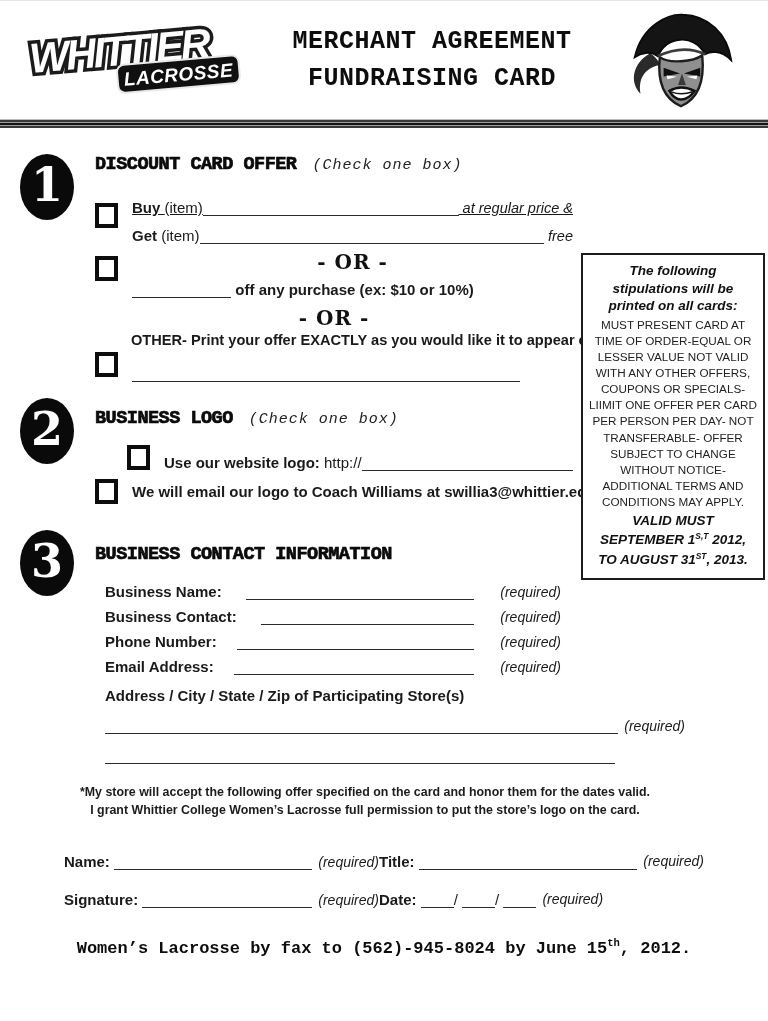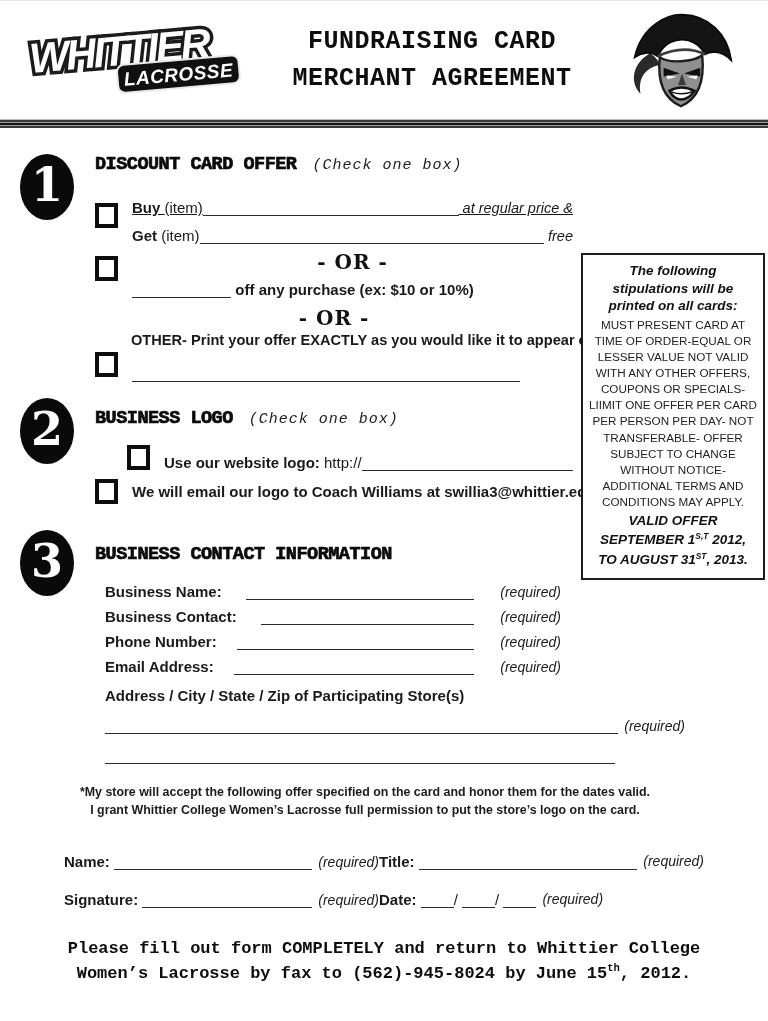--- a/index.html
+++ b/index.html
@@ -110,22 +110,22 @@
   <div class="header">
     <svg class="logo-svg" width="218" height="96" viewBox="0 0 218 96">
       <g transform="rotate(-5 109 48)">
         <text x="6" y="52" font-family="Liberation Sans, sans-serif" font-style="italic" font-weight="bold" font-size="42" letter-spacing="-3" fill="#ffffff" stroke="#1b1b1b" stroke-width="7" paint-order="stroke">WHITTIER</text>
         <rect x="92" y="52" width="122" height="28" rx="7" fill="#101010" stroke="#e9e9e9" stroke-width="2"></rect>
         <text x="153" y="73" text-anchor="middle" font-family="Liberation Sans, sans-serif" font-style="italic" font-weight="bold" font-size="19" letter-spacing="0.5" fill="#ffffff">LACROSSE</text>
       </g>
     </svg>
 
     <div class="htitle">
+      <div>MERCHANT AGREEMENT</div>
       <div>FUNDRAISING CARD</div>
-      <div>MERCHANT AGREEMENT</div>
     </div>
 
     <svg class="mascot-svg" width="118" height="106" viewBox="0 0 120 110">
       <path d="M28,48 C10,58 6,78 18,90 C15,73 24,62 40,60 C35,55 33,51 28,48 Z" fill="#2a2a2a"></path>
       <path d="M38,52 C35,80 44,96 60,103 C76,96 85,80 82,50 C73,57 47,59 38,52 Z" fill="#8f8f8f" stroke="#1d1d1d" stroke-width="2.5"></path>
       <path d="M12,52 C20,18 48,7 62,8 C88,9 108,27 112,55 C101,44 90,46 85,49
                C79,38 69,33 59,34 C47,35 40,42 36,51 C28,45 18,48 12,52 Z" fill="#141414" stroke="#0a0a0a" stroke-width="2"></path>
       <path d="M36,51 C55,42 70,42 85,49" fill="none" stroke="#3c3c3c" stroke-width="3"></path>
       <path d="M42,63 L59,69 L42,72 Z" fill="#101010"></path>
       <path d="M80,63 L63,69 L80,72 Z" fill="#101010"></path>
@@ -289,31 +289,30 @@
         <span class="rl">/ </span>
         <span class="line-short"></span>
         <span class="rl">/ </span>
         <span class="line-short"></span>
         <span class="f-req">(required)</span>
       </div>
     </div>
   </div>
 
   <div class="footer">
-    <div>Please fill out form COMPLETELY and return to Whittier College</div>
     <div><span>Women’s Lacrosse by fax to (562)-945-8024 by June 15</span><sup class="sp">th</sup><span>, 2012.</span></div>
   </div>
 
   <div class="stip-box">
     <div class="stip-head">
       <div>The following</div>
       <div>stipulations will be</div>
       <div>printed on all cards:</div>
     </div>
     <div class="stip-body">MUST PRESENT CARD AT TIME OF ORDER-EQUAL OR LESSER VALUE NOT VALID WITH ANY OTHER OFFERS, COUPONS OR SPECIALS- LIIMIT ONE OFFER PER CARD PER PERSON PER DAY- NOT TRANSFERABLE- OFFER SUBJECT TO CHANGE WITHOUT NOTICE- ADDITIONAL TERMS AND CONDITIONS MAY APPLY.</div>
     <div class="stip-valid">
-      <div>VALID OFFER</div>
+      <div>VALID MUST</div>
       <div><span>SEPTEMBER 1</span><sup class="sp">S,T</sup><span> 2012,</span></div>
       <div><span>TO AUGUST 31</span><sup class="sp">ST</sup><span>, 2013.</span></div>
     </div>
   </div>
 
 </div>
 
 </body></html>

